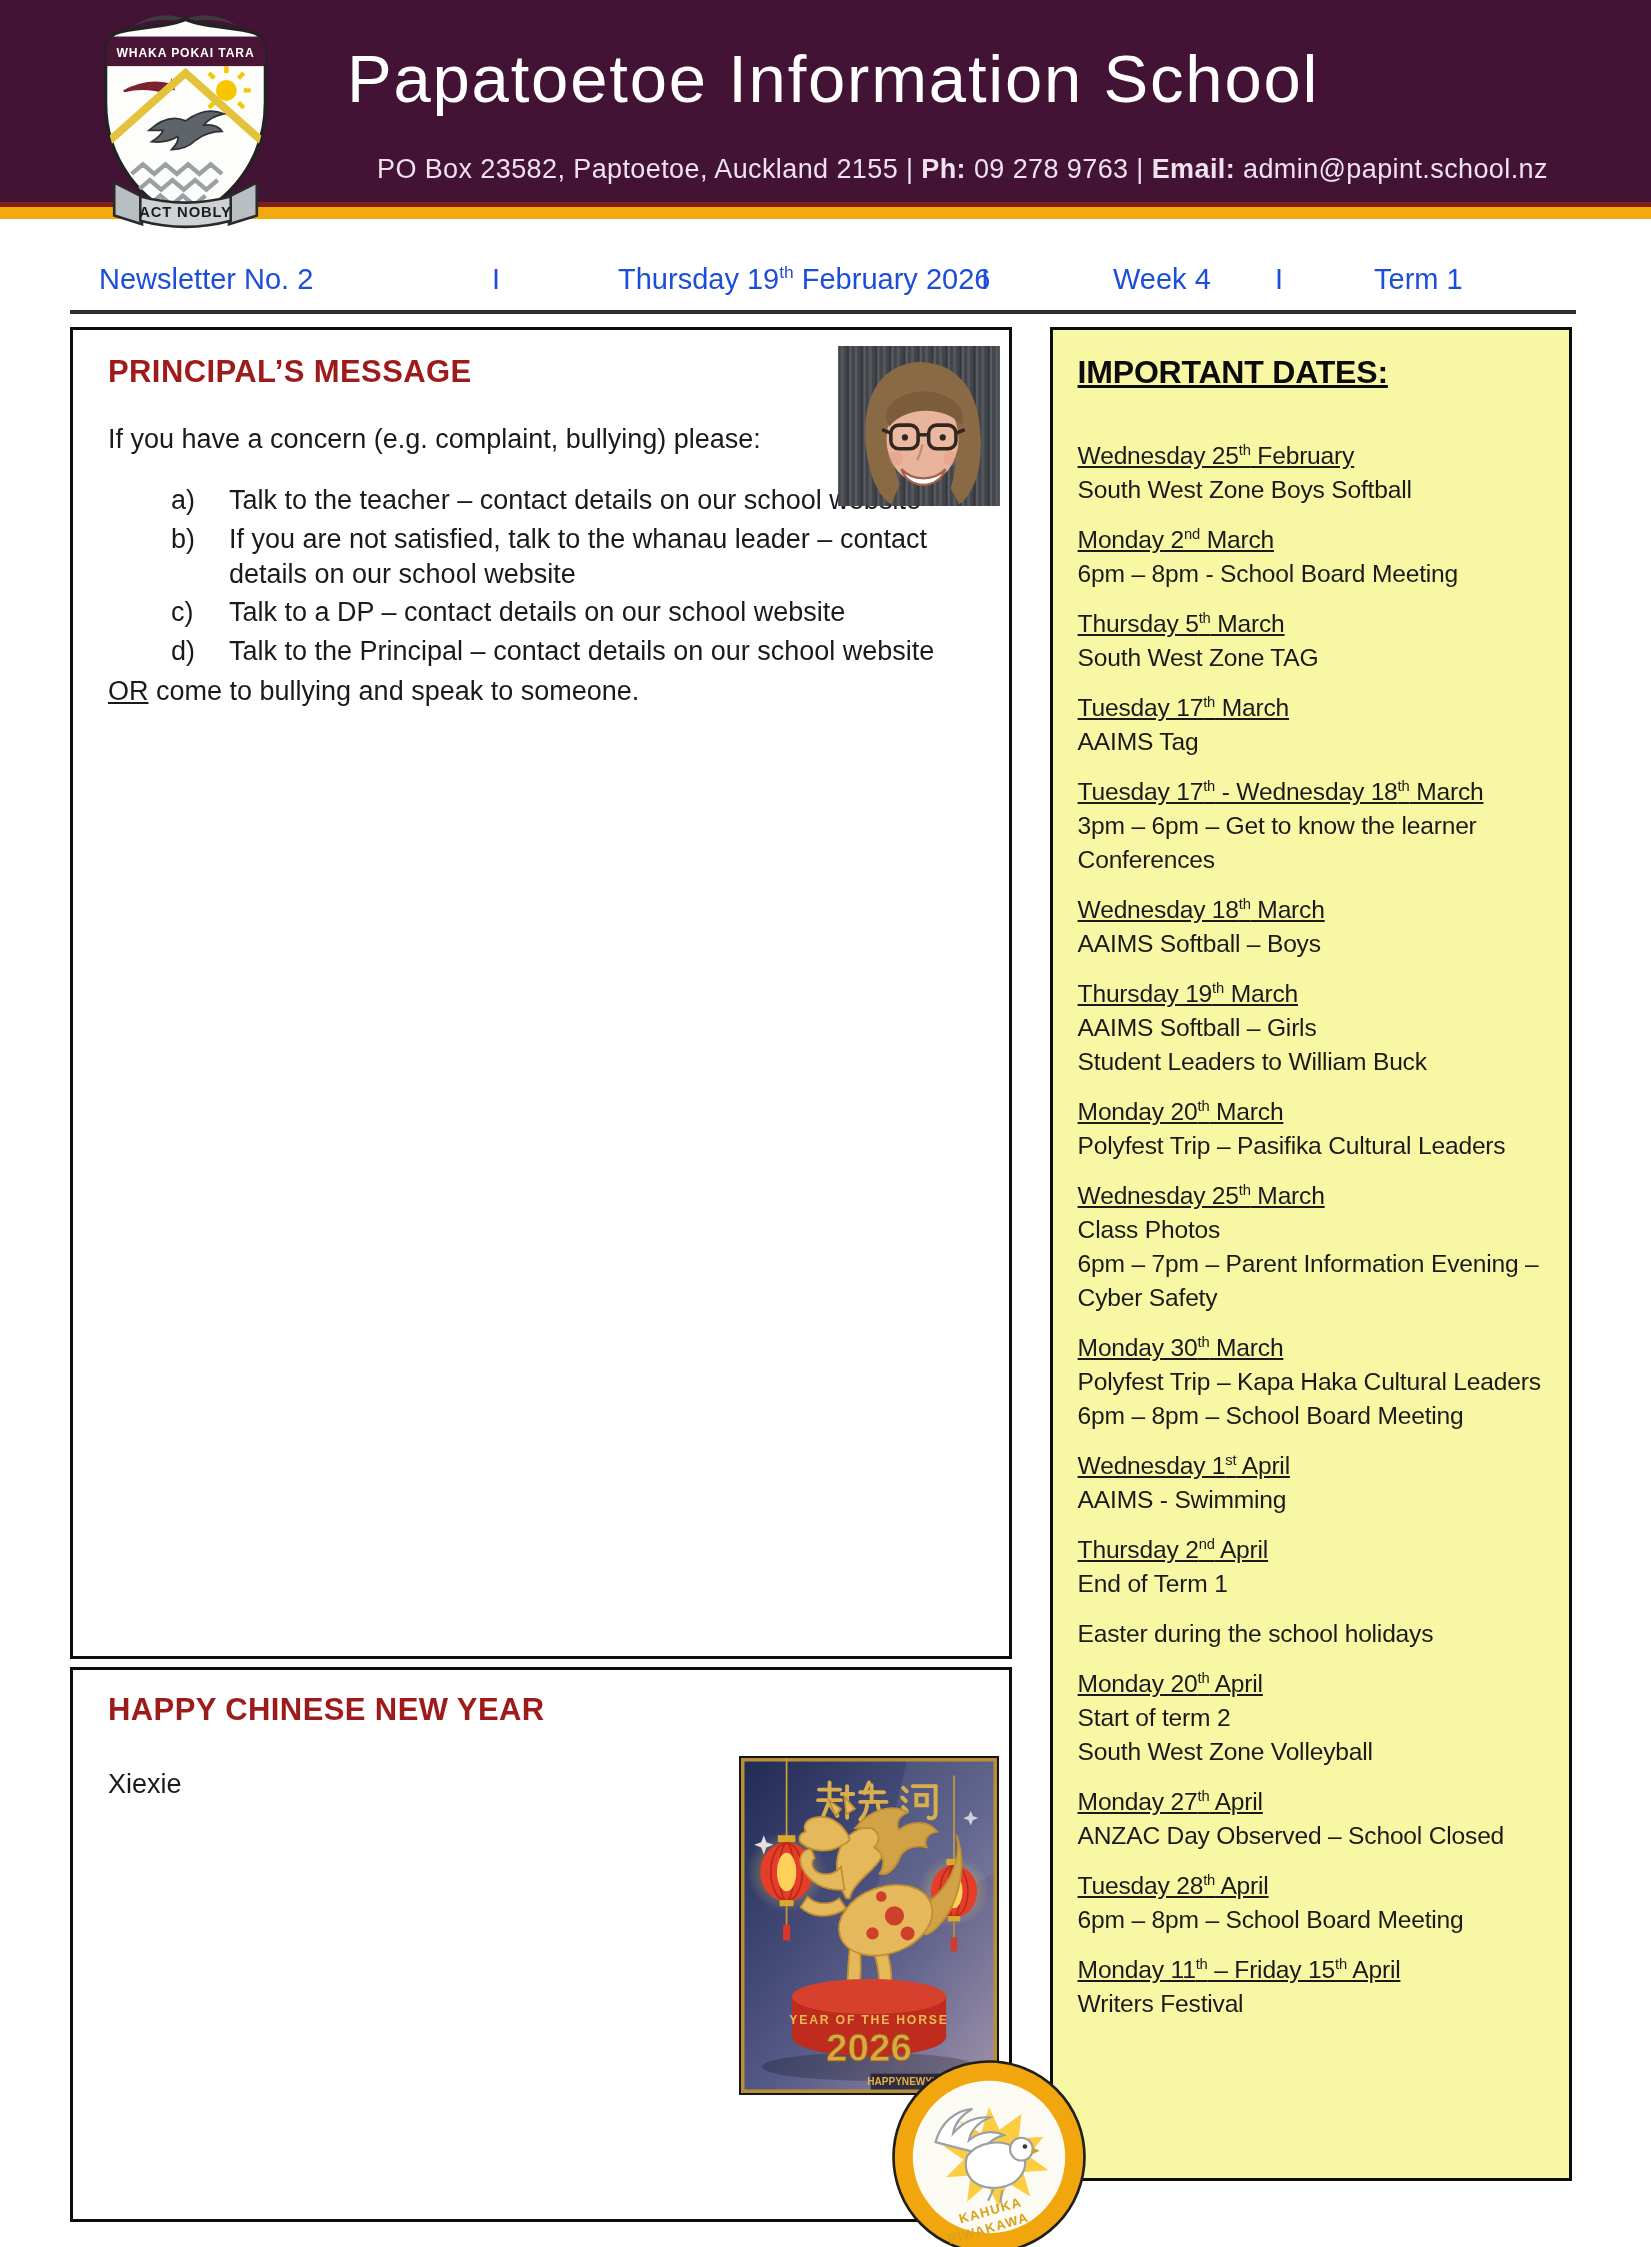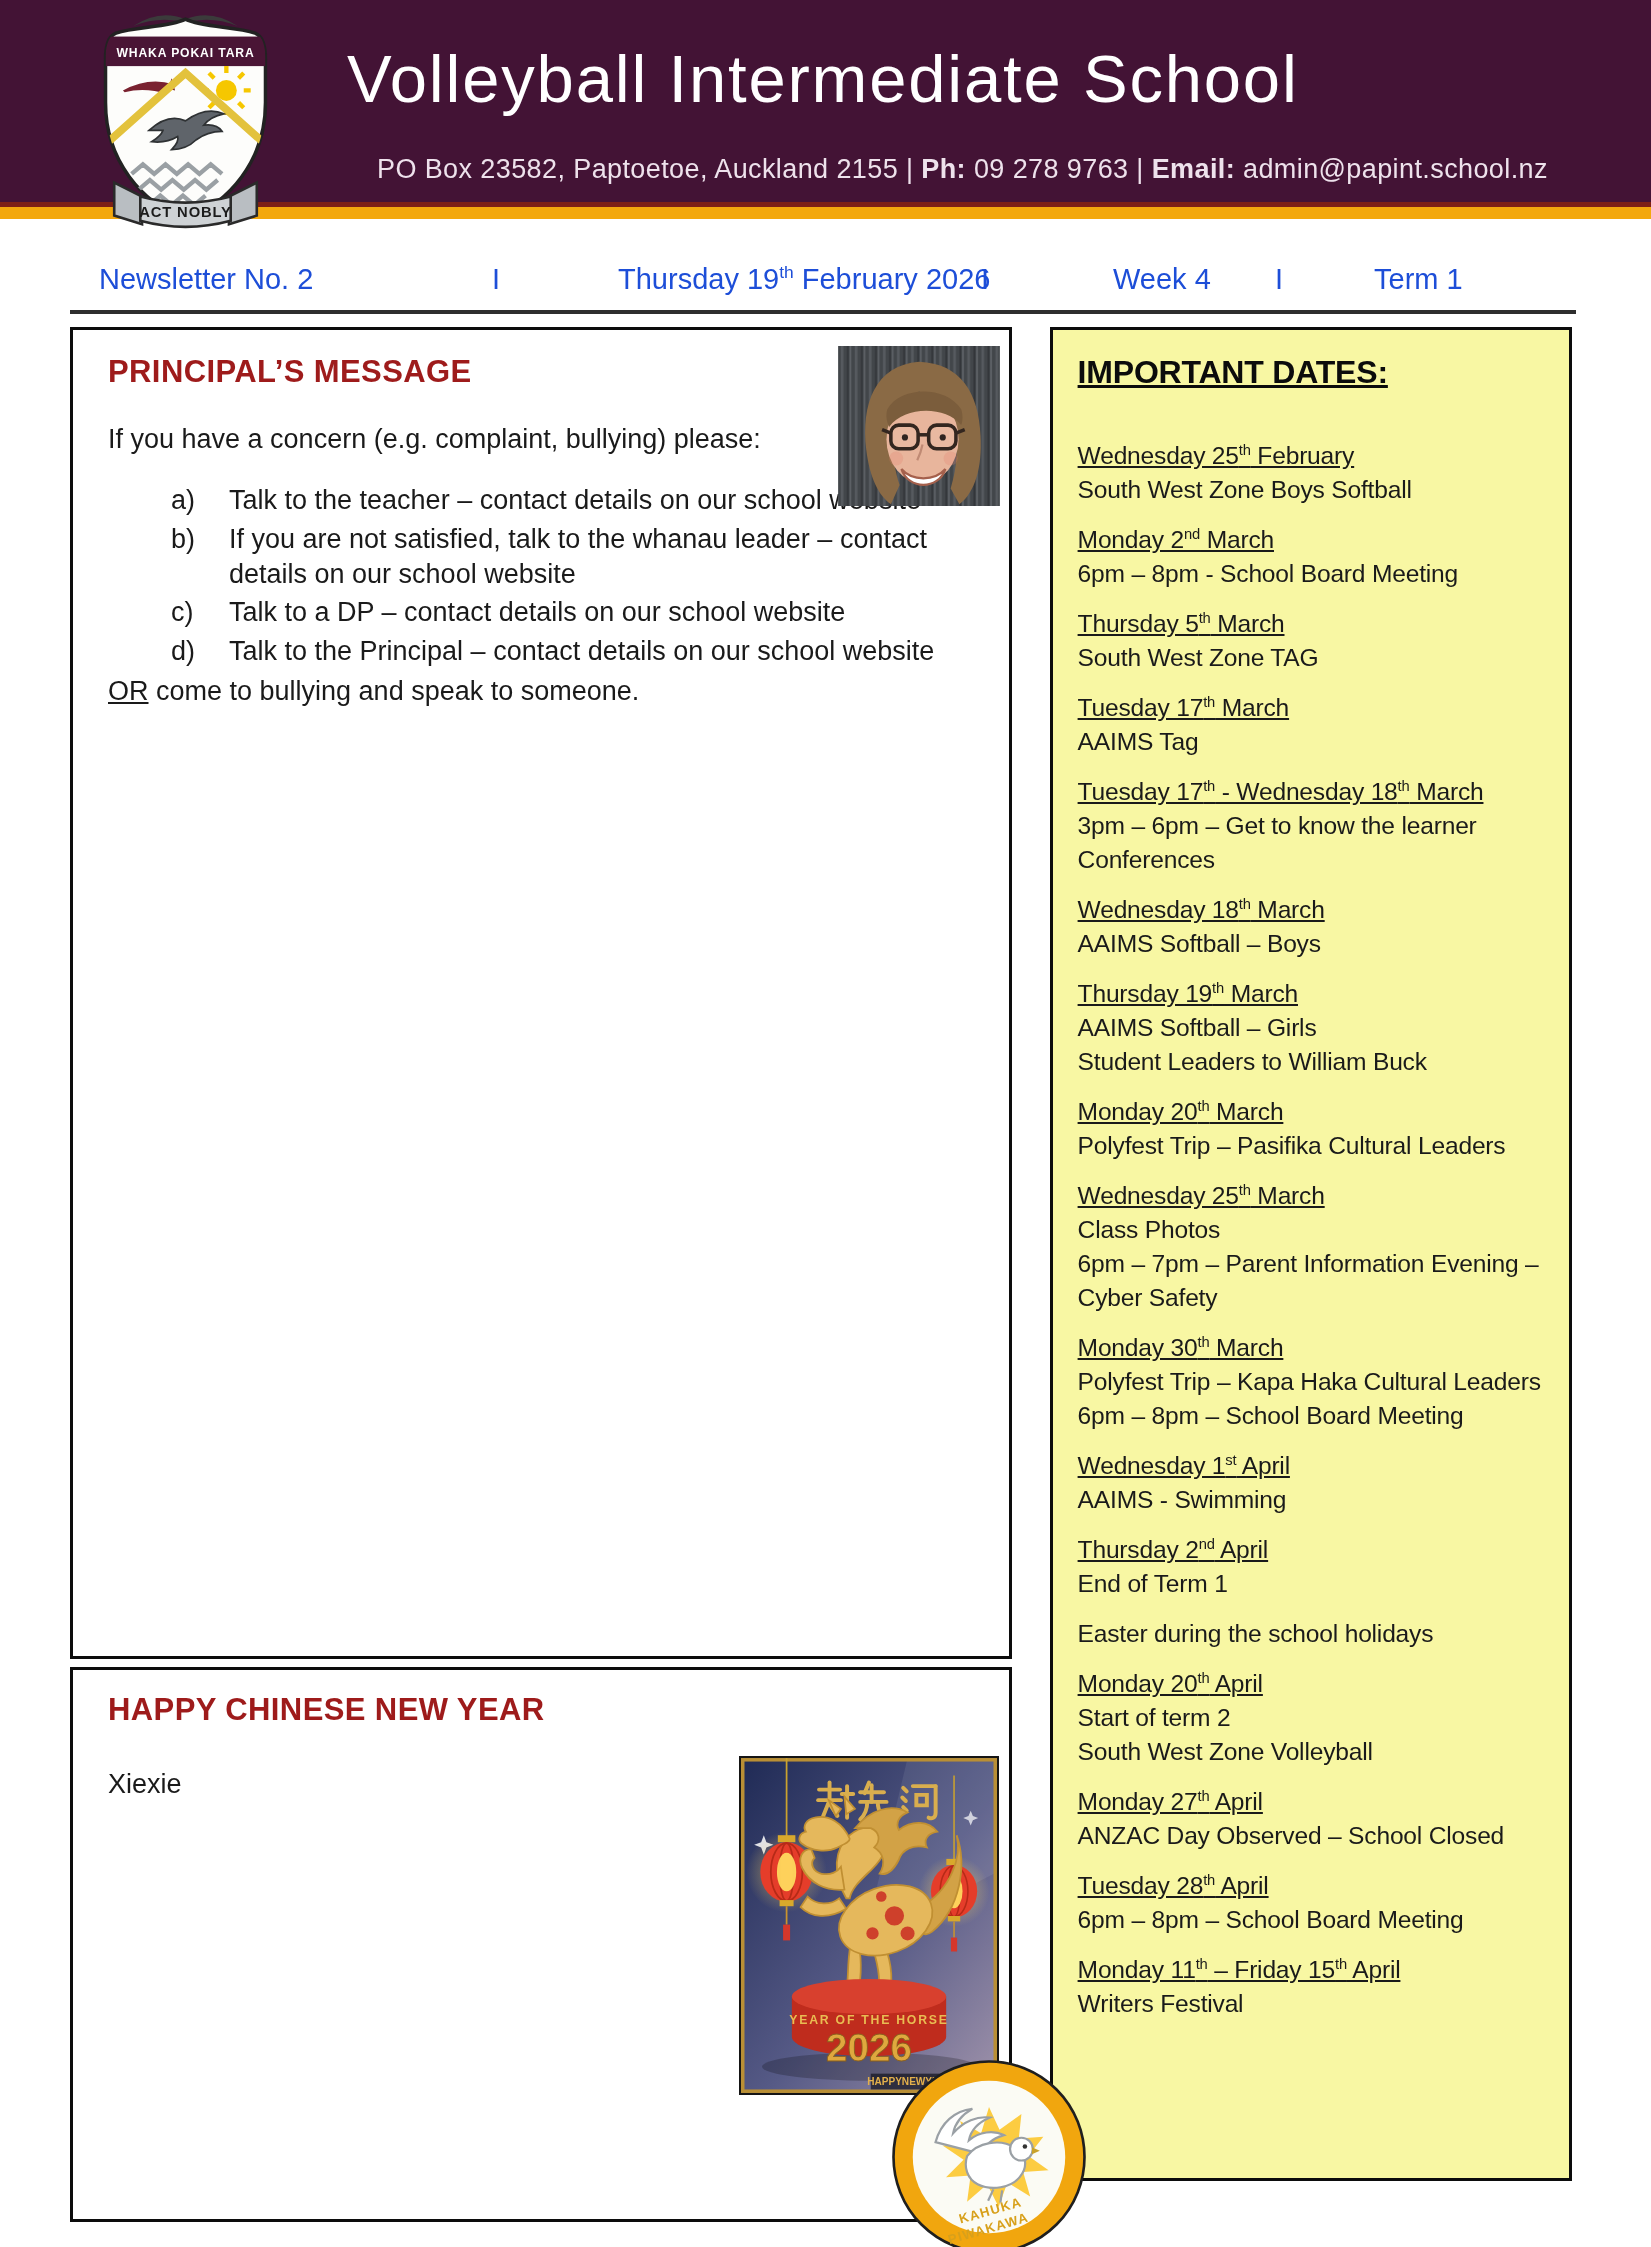--- a/index.html
+++ b/index.html
@@ -57,21 +57,21 @@
   .evt-line{}
 
   .badge{position:absolute;left:890px;top:2058px;z-index:7;}
 </style>
 </head>
 <body>
 
 <div class="page">
 
   <header class="masthead">
-    <div class="school-name">Volleyball Intermediate School</div>
+    <div class="school-name">Papatoetoe Information School</div>
     <div class="address"><span>PO Box 23582, Paptoetoe, Auckland 2155</span><span>  |  </span><span class="b">Ph:</span><span> 09 278 9763</span><span>  |  </span><span class="b">Email:</span><span> admin@papint.school.nz</span></div>
   </header>
   <div class="strip-red"></div>
   <div class="strip-gold"></div>
 
   <svg class="crest" width="209" height="226" viewBox="0 0 240 260">
     <defs>
         <clipPath id="shieldClip">
           <path d="M120 14 C100 24 62 22 40 30 C30 34 28 48 28 60 L28 110 C28 178 70 224 120 246 C170 224 212 178 212 110 L212 60 C212 48 210 34 200 30 C178 22 140 24 120 14 Z"></path>
         </clipPath>

